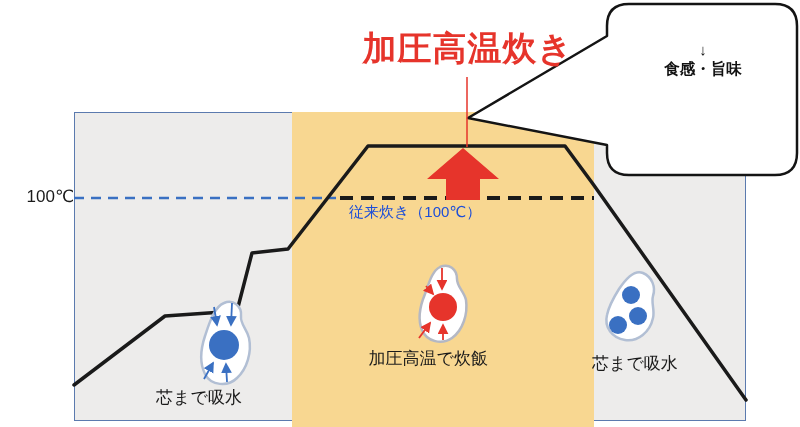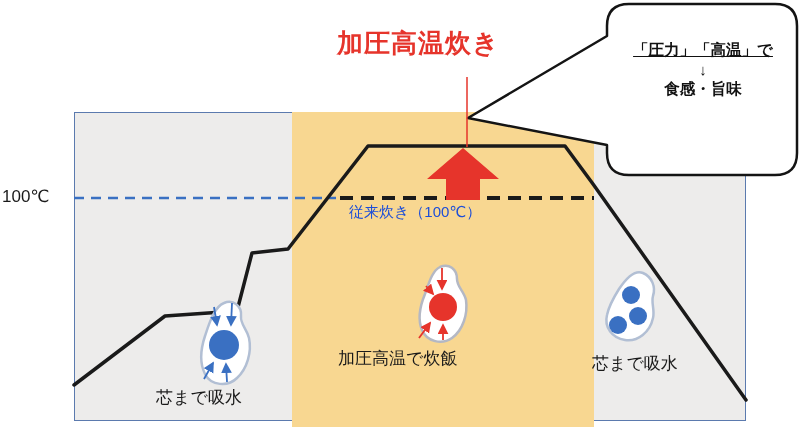--- a/index.html
+++ b/index.html
@@ -3,33 +3,33 @@
 <meta charset="utf-8">
 <style>
   html,body{margin:0;padding:0;background:#ffffff;}
   .stage{position:relative;width:800px;height:427px;background:#ffffff;overflow:hidden;
          font-family:"Liberation Sans","DejaVu Sans",sans-serif;}
   .abs{position:absolute;}
   .chart-box{left:74px;top:112px;width:672px;height:309px;background:#edeceb;
              border:1.5px solid #5b7aae;box-sizing:border-box;}
   .pressure-band{left:292px;top:112px;width:302px;height:315px;background:#f8d791;}
   svg.overlay{position:absolute;left:0;top:0;width:800px;height:427px;}
-  .temp-label{left:2px;top:186px;width:56px;font-size:17px;color:#1a1a1a;}
-  .title-main{left:337px;top:26px;width:262px;text-align:left;font-size:26px;
+  .temp-label{left:18px;top:186px;width:56px;font-size:17px;color:#1a1a1a;text-align:right;}
+  .title-main{left:337px;top:26px;width:262px;text-align:center;font-size:34px;
               font-weight:bold;color:#e6342b;letter-spacing:1px;}
   .title-sub{left:337px;top:56px;width:262px;text-align:center;font-size:14px;
              font-weight:bold;color:#e6342b;}
   .baseline-label{left:349px;top:203px;font-size:15px;color:#1d4ed8;}
   .bubble-text{left:610px;top:40px;width:186px;text-align:center;font-size:15.5px;
                font-weight:bold;color:#111;line-height:20px;}
   .bubble-text .u{text-decoration:underline;}
   .bubble-text .dn{font-size:15px;line-height:19px;}
   .stage-label{font-size:17px;color:#1a1a1a;}
   .soak-label{left:143px;top:386px;width:112px;text-align:center;}
-  .cook-label{left:338px;top:347px;width:150px;text-align:left;}
+  .cook-label{left:338px;top:347px;width:150px;text-align:right;}
   .aging-label{left:592px;top:354px;width:110px;line-height:20px;}
 </style>
 </head>
 <body>
 
 <div class="stage">
 
   <div class="abs chart-box"></div>
   <div class="abs pressure-band"></div>
 
@@ -80,21 +80,20 @@
     <path fill="none" stroke="#e6342b" stroke-width="1.5" d="M467,77 V147"></path>
   </svg>
 
   <div class="abs temp-label">100℃</div>
 
   <div class="abs title-main">加圧高温炊き</div>
 
   <div class="abs baseline-label">従来炊き（100℃）</div>
 
   <div class="abs bubble-text">
-    <div class="u">「圧力」「高温」で</div>
     <div class="dn">↓</div>
     <div>食感・旨味</div>
   </div>
 
   <div class="abs stage-label soak-label">芯まで吸水</div>
   <div class="abs stage-label cook-label">加圧高温で炊飯</div>
   <div class="abs stage-label aging-label">
     <div>芯まで吸水</div>
   </div>
 

